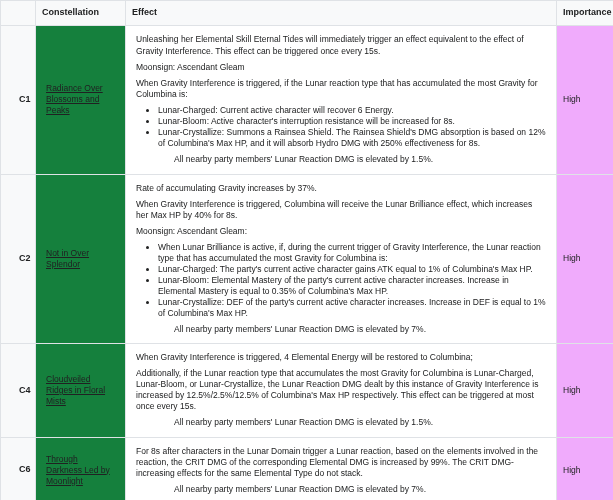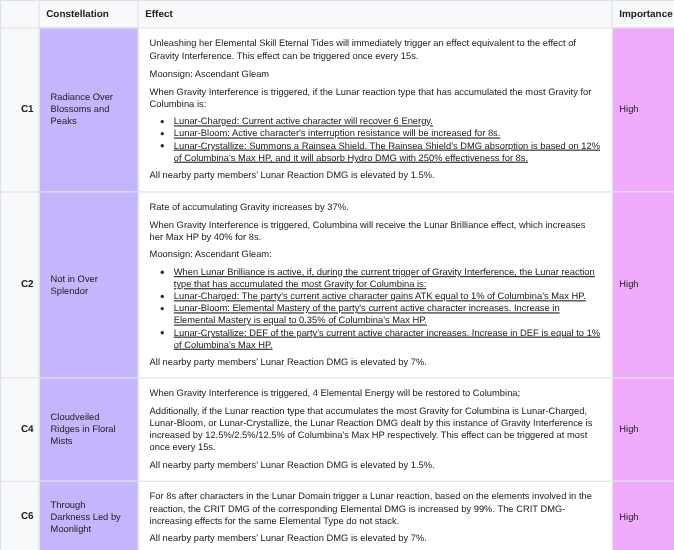--- a/index.html
+++ b/index.html
@@ -28,27 +28,27 @@
     font-size: 9px;
   }
   thead th.corner { padding: 6px 4px; }
   tbody th.row-label {
     background: #f8f9fa;
     font-weight: bold;
     text-align: center;
     padding: 4px 18px;
     font-size: 9px;
   }
-  td.name-cell { padding: 4px 10px; background: #c4b5fd; }
+  td.name-cell { padding: 4px 10px; background: #15803d; text-decoration: underline; }
   td.effect-cell { padding: 8px 10px; background: #fff; vertical-align: middle; }
   td.importance-cell { padding: 4px 6px; background: #f0abfc; }
   td.effect-cell p { margin: 5px 0; }
   td.effect-cell p:first-child { margin-top: 0; }
-  td.effect-cell p:last-child { margin-bottom: 0; }
-  td.effect-cell ul { margin: 5px 0; padding-left: 22px; text-decoration: underline; }
+  td.effect-cell p:last-child { margin-bottom: 0; margin-left: 38px; }
+  td.effect-cell ul { margin: 5px 0; padding-left: 22px; }
   td.effect-cell li { margin: 0; }
   tbody tr.r0 { height: 149px; }
   tbody tr.r1 { height: 168px; }
   tbody tr.r2 { height: 79px; }
   tbody tr.r3 { height: 66px; }
 </style>
 </head>
 <body>
 
 <div class="page">

